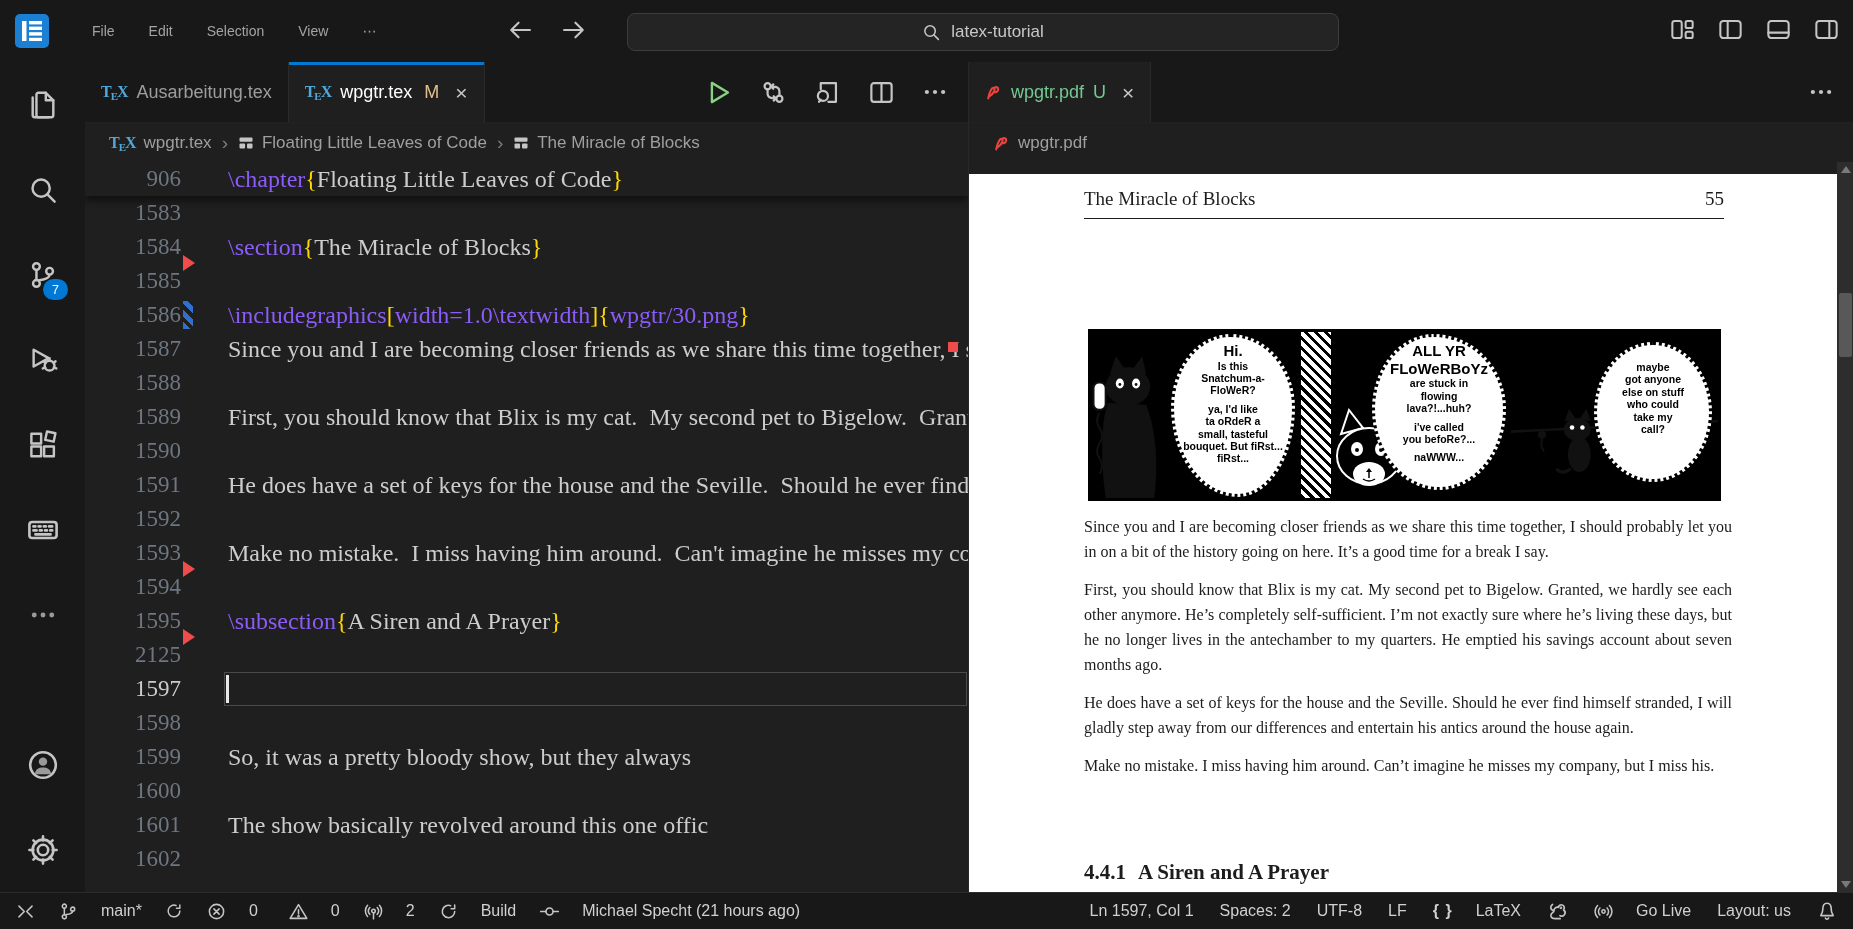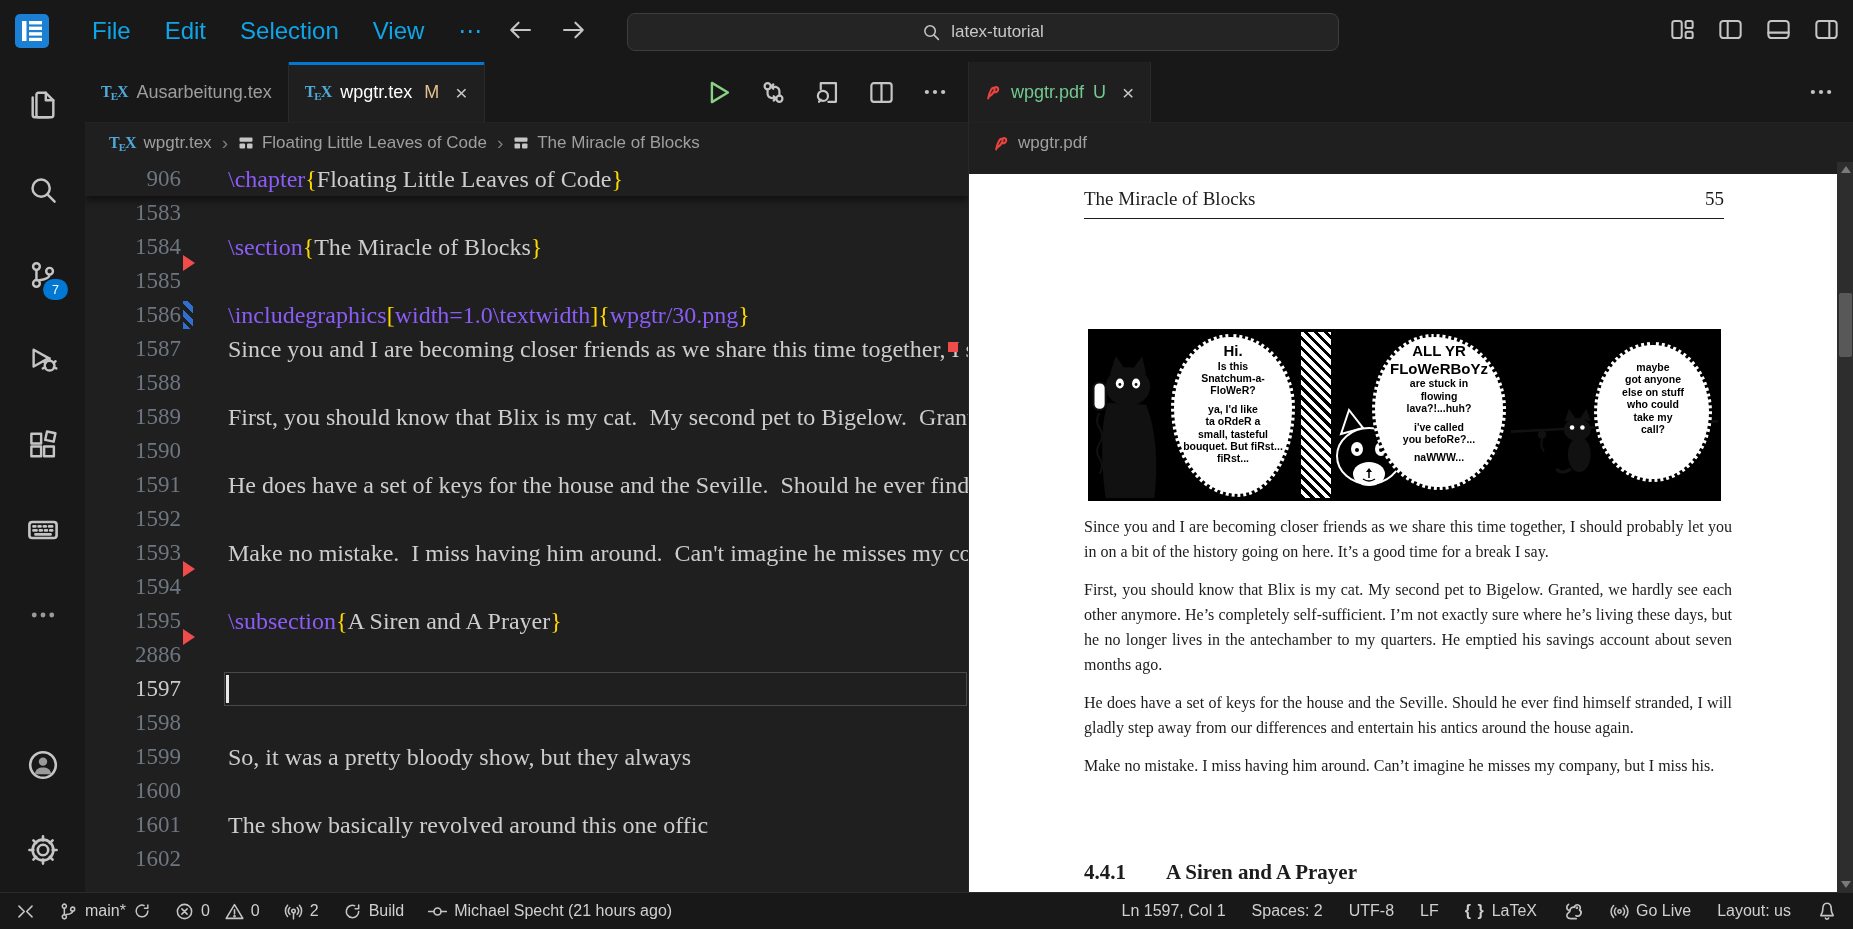--- a/index.html
+++ b/index.html
@@ -5,21 +5,21 @@
   html,body{margin:0;padding:0;background:#111;}
   #app{position:relative;width:1853px;height:929px;background:#1f1f1f;overflow:hidden;
        font-family:"Liberation Sans",sans-serif;color:#cccccc;-webkit-font-smoothing:antialiased;}
   svg{display:block}
   .ic{stroke:#c5c5c5;fill:none;stroke-width:1.3;stroke-linecap:round;stroke-linejoin:round;}
 
   
   .titlebar{position:absolute;left:0;top:0;width:100%;height:62px;background:#181818;border-bottom:1px solid #2b2b2b;display:flex;align-items:center;}
   .logo{width:34px;height:34px;margin-left:15px;flex:none;}
   .menubar{display:flex;margin-left:26px;}
-  .menu{padding:0 17px;font-size:24px;color:#0ea5e9;line-height:62px;cursor:default;}
+  .menu{padding:0 17px;font-size:14px;color:#a3a3a3;line-height:62px;cursor:default;}
   .navarrows{position:absolute;left:508px;top:17px;display:flex;gap:26px;}
   .command-center{position:absolute;left:627px;top:13px;width:710px;height:36px;background:#242424;border:1px solid #3d3d3d;border-radius:8px;
         display:flex;align-items:center;justify-content:center;gap:10px;color:#c8c8c8;font-size:17px;}
   .layout-controls{position:absolute;right:14px;top:17px;display:flex;gap:23px;}
 
   
   .activitybar{position:absolute;left:0;top:62px;width:85px;height:830px;background:#181818;border-right:1px solid #2b2b2b;display:flex;flex-direction:column;}
   .ab-item{width:85px;height:85px;display:flex;align-items:center;justify-content:center;position:relative;color:#9a9a9a;}
   .ab-spacer{flex:1;}
   .ab-badge{position:absolute;right:17px;bottom:17px;min-width:21px;height:21px;border-radius:11px;background:#0078d4;color:#fff;
@@ -77,31 +77,31 @@
   .bubble{position:absolute;background:#fff;border:3px dotted #000;text-align:center;
        font-family:"Liberation Sans",sans-serif;font-weight:bold;font-size:10.5px;line-height:1.18;color:#000;padding-top:5px;}
   .bubble-1{right:3px;top:2px;width:118px;height:152px;border-radius:48% 52% 46% 54%/45% 45% 55% 55%;}
   .bubble-2{right:2px;top:2px;width:128px;height:145px;border-radius:46% 54% 50% 50%/48% 48% 52% 52%;}
   .bubble-3{right:6px;top:10px;width:112px;height:118px;border-radius:50%;padding-top:16px;}
   .bubble-line:empty{height:6px;}
   .bubble-line.big{font-size:15px;}
   .pdf-paras{position:absolute;left:115px;top:340px;width:648px;font-size:16px;line-height:25px;text-align:justify;overflow:hidden;height:330px;}
   .pdf-paras p{margin:0 0 13px 0;}
   .pdf-h2{position:absolute;left:115px;top:686px;font-size:21px;font-weight:bold;}
-  .pdf-h2 .hnum{margin-right:40px;}
+  .pdf-h2 .hnum{margin-right:12px;}
   .pdf-scroll{position:absolute;right:0;top:0;width:17px;height:730px;background:#2d2d2e;}
   .pdf-thumb{position:absolute;left:2px;top:131px;width:13px;height:64px;background:#585858;border-radius:2px;}
   .scroll-arrow{position:absolute;left:4px;width:0;height:0;border-left:5px solid transparent;border-right:5px solid transparent;}
   .scroll-up{top:4px;border-bottom:7px solid #7a7a7a;}
   .scroll-down{bottom:4px;border-top:7px solid #7a7a7a;}
 
   
   .statusbar{position:absolute;left:0;top:892px;width:100%;height:37px;background:#181818;border-top:1px solid #2b2b2b;
        display:flex;align-items:center;font-size:16px;color:#d0d0d0;padding:0 16px;box-sizing:border-box;gap:24px;}
-  .sb-item{display:flex;align-items:center;gap:7px;white-space:nowrap;}
+  .sb-item{display:flex;align-items:center;gap:23px;white-space:nowrap;}
   .sb-right{margin-left:auto;display:flex;align-items:center;gap:26px;}
   .sb-braces{font-weight:bold;letter-spacing:1px;}
 </style>
 </head>
 <body>
 
 <div id="app">
 
   <div class="titlebar">
     <div class="logo">
@@ -402,21 +402,21 @@
               <span class="marker-triangle"></span>
             </span>
             <span class="line-text"></span>
           </div>
           <div class="code-row">
             <span class="line-num">1595</span>
             <span class="gutter-deco"></span>
             <span class="line-text"><span class="seg-cmd">\subsection</span><span class="seg-brace">{</span><span class="seg-txt">A Siren and A Prayer</span><span class="seg-brace">}</span></span>
           </div>
           <div class="code-row">
-            <span class="line-num">2886</span>
+            <span class="line-num">2125</span>
             <span class="gutter-deco">
               <span class="marker-triangle"></span>
             </span>
             <span class="line-text"></span>
           </div>
           <div class="code-row current">
             <span class="line-num active">1597</span>
             <span class="gutter-deco"></span>
             <span class="cursor-bar"></span>
           </div>

